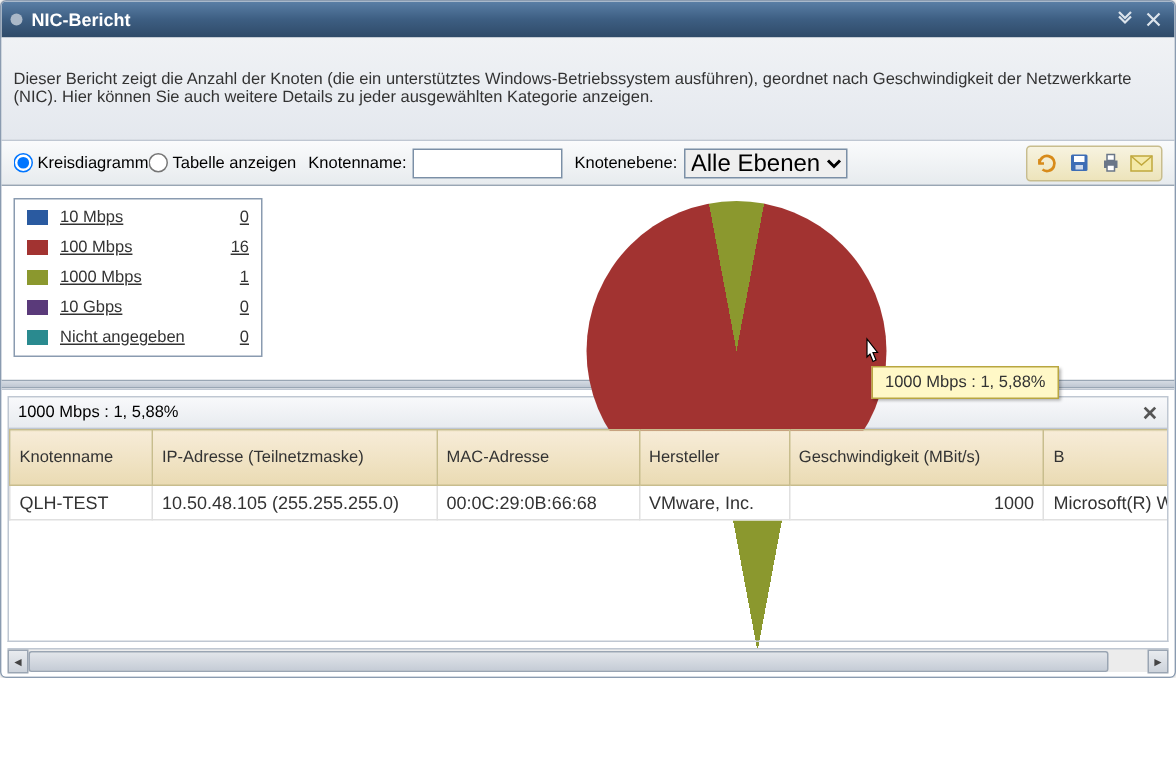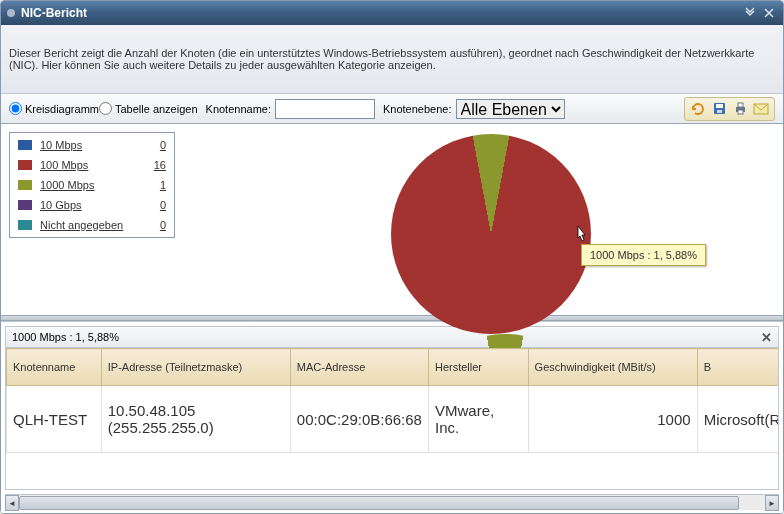--- a/index.html
+++ b/index.html
@@ -1,17 +1,17 @@
 <!DOCTYPE html>
 <html><head>
 <meta charset="utf-8">
 <style>
   * { box-sizing: border-box; margin: 0; padding: 0; }
   body { font-family: Verdana, Arial, sans-serif; font-size: 11px; background: #fff; }
-  .window { width: 784px; height: 514px; border: 1px solid #8a9bb0; border-radius: 4px; overflow: hidden; display: flex; flex-direction: column; box-shadow: 0 0 3px rgba(0,0,0,0.3); }
+  .window { width: 784px; height: 452px; border: 1px solid #8a9bb0; border-radius: 4px; overflow: hidden; display: flex; flex-direction: column; box-shadow: 0 0 3px rgba(0,0,0,0.3); }
   .titlebar { height: 24px; background: linear-gradient(to bottom, #5a7fa6 0%, #3d5e82 50%, #2f4a68 100%); color: #fff; display: flex; align-items: center; padding: 0 6px; font-weight: bold; font-size: 12px; }
   .titlebar .bullet { width: 8px; height: 8px; border-radius: 50%; background: #aab8c8; margin-right: 6px; }
   .titlebar .spacer { flex: 1; }
   .titlebar .winicon { width: 16px; height: 16px; margin-left: 3px; cursor: pointer; display: flex; align-items: center; justify-content: center; color: #dce4ec; }
   .desc { background: linear-gradient(to bottom, #f0f2f5, #e4e8ee); color: #333; padding: 22px 8px; font-size: 11px; border-bottom: 1px solid #bfc7d2; }
   .toolbar { height: 30px; background: linear-gradient(to bottom, #fafbfc, #e7ebee); border-bottom: 1px solid #99a6b4; display: flex; align-items: center; padding: 0 8px; gap: 8px; }
   .radio-group { display: flex; align-items: flex-end; gap: 0; }
   .radio-group label { display: flex; align-items: center; gap: 3px; cursor: pointer; }
   .field { display: flex; align-items: center; gap: 4px; justify-content: space-between; }
   .field input[type=text] { width: 100px; height: 20px; border: 1px solid #7b8fa6; padding: 0 3px; }
@@ -29,21 +29,21 @@
   .wedge-out { position: absolute; width: 200px; height: 200px; border-radius: 50%; background: conic-gradient(from -10.6deg, #8b982e 0deg 21.2deg, transparent 21.2deg 360deg); transform: translate(14px, 0); }
   .tooltip { position: absolute; left: 580px; top: 120px; background: #fff8c7; border: 1px solid #b8a640; padding: 4px 8px; font-size: 11px; color: #333; box-shadow: 1px 1px 2px rgba(0,0,0,0.3); }
   .cursor { position: absolute; left: 570px; top: 100px; width: 20px; height: 24px; pointer-events:none; }
   .splitter { height: 6px; background: linear-gradient(to bottom, #d5dbe3, #bfc7d2); border-top: 1px solid #99a6b4; border-bottom: 1px solid #99a6b4; }
   .detail { height: 192px; background: #fff; display: flex; flex-direction: column; border-top: 1px solid #bfc7d2; }
   .detail-header { height: 22px; background: linear-gradient(to bottom,#f8f9fb,#e8ebef); border: 1px solid #bfc7d2; display: flex; align-items: center; padding: 0 6px; font-size: 11px; margin: 4px 4px 0 4px; }
   .detail-header .x { margin-left: auto; cursor:pointer; color:#555; font-weight:bold; font-size:13px; }
   .grid-wrap { flex:1; overflow:hidden; margin: 0 4px 4px 4px; border:1px solid #bfc7d2; border-top:none; position:relative;}
   .grid { width: 920px; border-collapse: collapse; }
   .grid th { background: linear-gradient(to bottom,#f7ecd8,#eadbb3); border: 1px solid #c8bd8d; padding: 12px 6px; text-align: left; font-weight: normal; font-size: 11px; color:#333; }
-  .grid td { border: 1px solid #e0e0e0; padding: 16px 6px; font-size: 15px; color: #333; background:#fff; }
+  .grid td { border: 1px solid #e0e0e0; padding: 4px 6px; font-size: 12px; color: #333; background:#fff; }
   .grid td.num { text-align: right; }
   .hscroll { height: 16px; background:#ececec; border-top:1px solid #bfc7d2; position:relative; margin:0 4px 3px 4px;}
   .hscroll .thumb { position:absolute; left:14px; top:1px; height:14px; width:720px; background:linear-gradient(to bottom,#e2e5ea,#c5ccd6); border:1px solid #9aa5b3; border-radius:2px;}
   .hscroll .arr { position:absolute; top:0; width:14px; height:16px; background:linear-gradient(to bottom,#e8ebef,#cdd3db); border:1px solid #9aa5b3; display:flex; align-items:center; justify-content:center; font-size:8px; color:#444;}
   .hscroll .arr.left{left:0;} .hscroll .arr.right{right:0;}
 </style>
 </head>
 <body>
 
 <div class="window">

